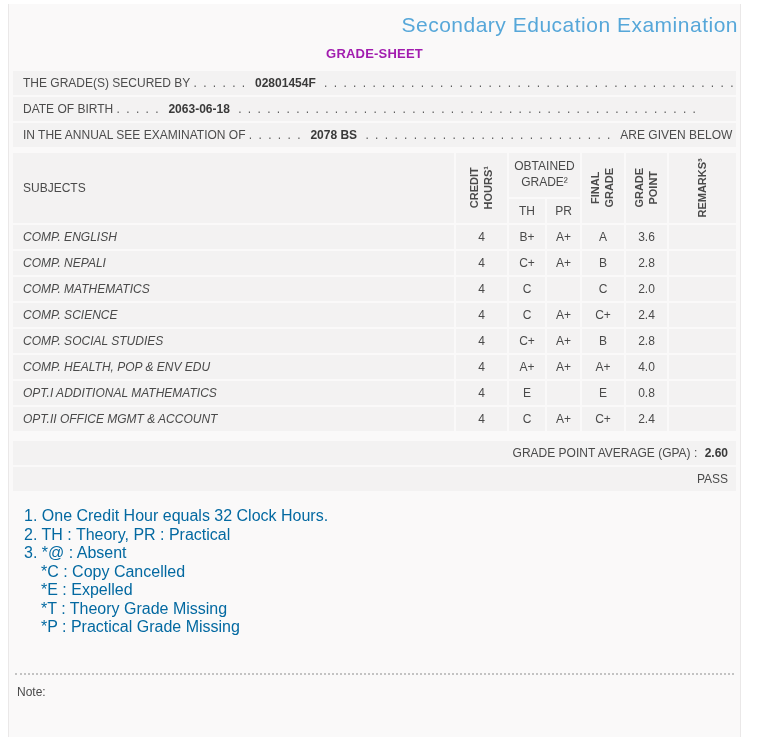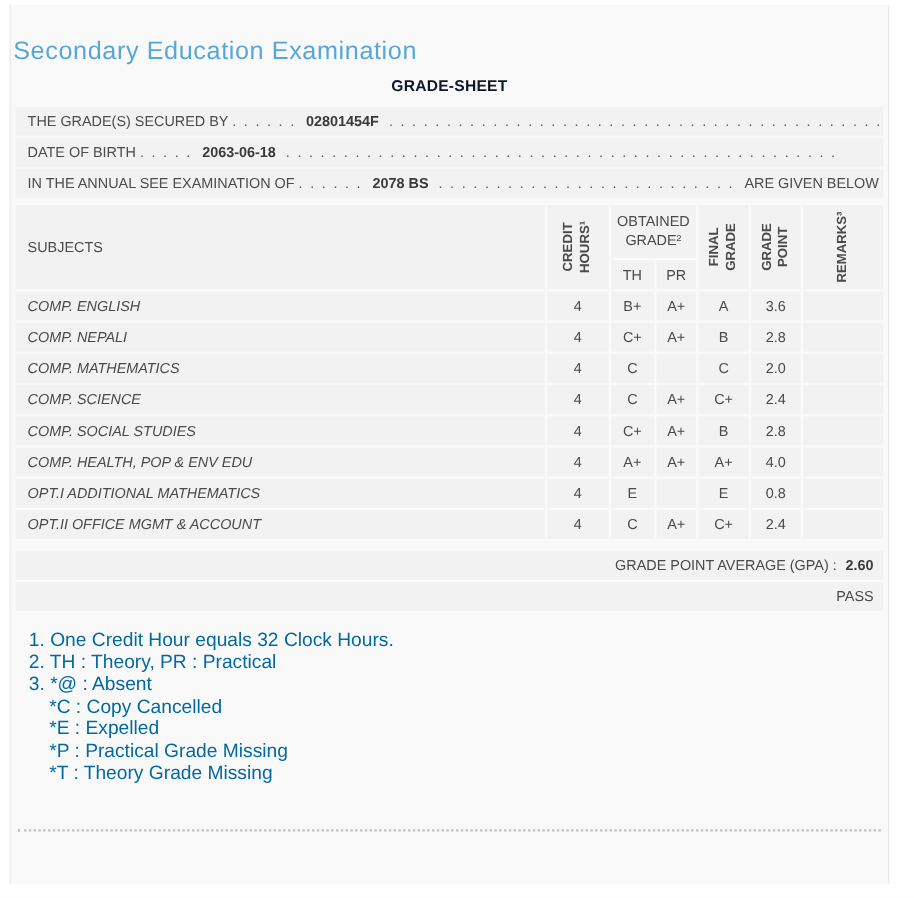--- a/index.html
+++ b/index.html
@@ -5,25 +5,25 @@
   * { margin: 0; padding: 0; box-sizing: border-box; }
   html, body { width: 762px; background: #ffffff; font-family: "Liberation Sans", sans-serif; }
   .page { position: relative; width: 762px; height: 748px; background: #ffffff; overflow: hidden; }
   .container {
     position: absolute; left: 8px; top: 4px; width: 733px; height: 733px;
     background: #faf9f9;
     border-left: 1px solid #eae8e8; border-right: 1px solid #eae8e8;
     padding: 7px 2px 0 2px;
   }
   .main-title {
-    text-align: left; color: #56a7d9; font-size: 21px; font-weight: 400;
-    letter-spacing: 0.5px; margin-top: 20px;
+    text-align: right; color: #56a7d9; font-size: 21px; font-weight: 400;
+    letter-spacing: 0.5px; margin-top: 2px;
   }
   .sub-title {
-    text-align: center; color: #0f172a; font-size: 13px; font-weight: 700;
+    text-align: center; color: #a21caf; font-size: 13px; font-weight: 700;
     margin-top: 9px; margin-bottom: 8px; letter-spacing: 0.2px;
   }
   table { width: 100%; border-collapse: separate; border-spacing: 2px; table-layout: fixed; }
   td, th { background: #f3f2f2; color: #4a4a4a; font-size: 12px; font-weight: 400; }
   .info-table td { height: 24px; padding-left: 10px; white-space: nowrap; overflow: hidden; }
   .info-label { color: #4c4c4c; }
   .dots { color: #5a5a5a; letter-spacing: 1.5px; }
   .info-value { font-weight: 700; color: #3a3a3a; margin: 16px 5px; }
   .info-suffix { color: #4c4c4c; margin-left: 5px; }
 
@@ -237,23 +237,24 @@
       </tr>
     </tbody>
       </table>
 
     <div class="footnotes">
       <div class="fn-line">1. One Credit Hour equals 32 Clock Hours.</div>
       <div class="fn-line">2. TH : Theory, PR : Practical</div>
       <div class="fn-line">3. *@ : Absent</div>
       <div class="fn-line fn-indent">*C : Copy Cancelled</div>
       <div class="fn-line fn-indent">*E : Expelled</div>
+      <div class="fn-line fn-indent">*T : Theory Grade Missing</div>
       <div class="fn-line fn-indent">*P : Practical Grade Missing</div>
-      <div class="fn-line fn-indent">*T : Theory Grade Missing</div>
     </div>
 
     <hr class="note-sep">
 
     <div class="note-block">
+      <div class="note-label">Note:</div>
     </div>
 
   </div>
 </div>
 
 </body></html>

